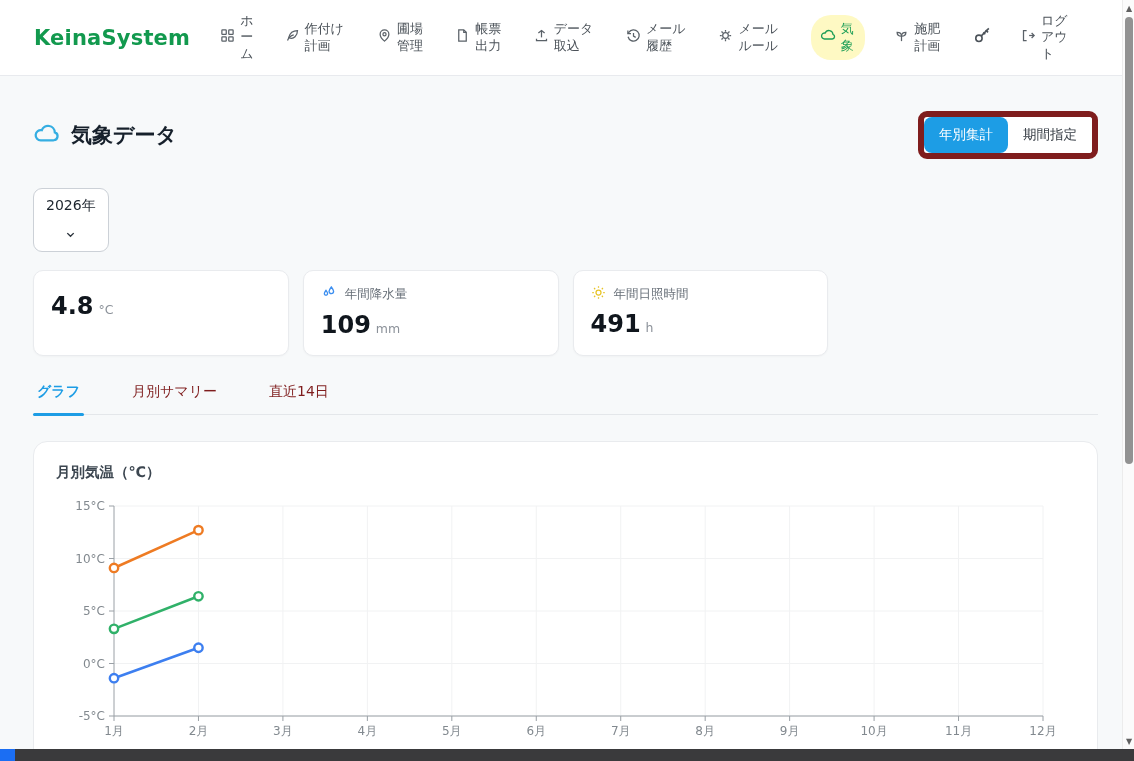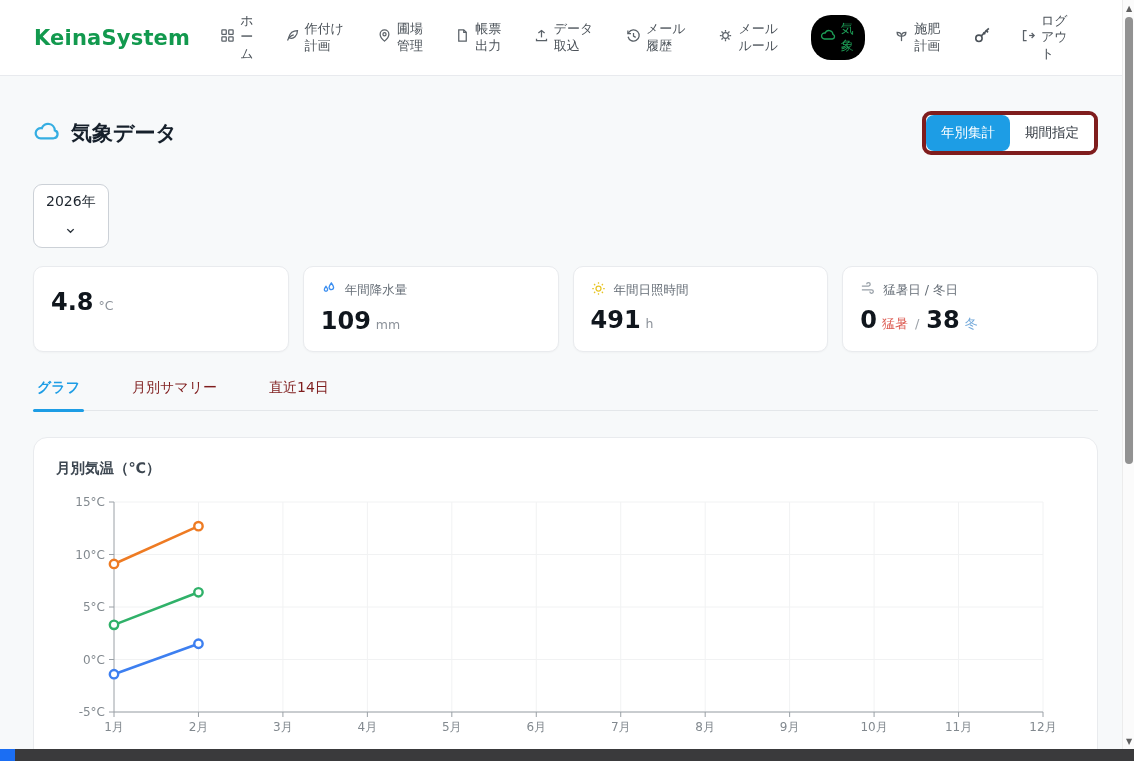--- a/index.html
+++ b/index.html
@@ -8,38 +8,38 @@
 
   
   .topnav { height:76px; background:#fff; border-bottom:1px solid #e8eaee;
             display:flex; align-items:center; padding:0 64px 0 34px; }
   .brand { color:#12994e; font-size:21px; font-weight:700; letter-spacing:.2px; margin-right:30px; }
   .nav-items { flex:1; display:flex; align-items:center; justify-content:space-between; }
   .nav-item { display:flex; align-items:center; gap:5px; color:#4b5259; font-size:13px;
               line-height:1.25; cursor:pointer; }
   .nav-item .lbl { word-break:break-all; }
   .w1 .lbl { width:15px; } .w2 .lbl { width:29px; } .w3 .lbl { width:43px; }
-  .nav-item.active { background:#000000; color:#1d9e57; padding:6px 9px; border-radius:20px; }
+  .nav-item.active { background:#fef9c3; color:#1d9e57; padding:6px 9px; border-radius:20px; }
   .nav-item svg { flex:none; }
 
   
   .scrollbar { position:absolute; top:0; right:0; bottom:12px; width:12px; background:#fbfbfb;
                border-left:1px solid #ececec; z-index:30; }
   .sb-arrow { position:absolute; left:0; width:12px; height:12px; display:flex;
               align-items:center; justify-content:center; color:#606060; font-size:8px; cursor:pointer; }
   .sb-up { top:2px; } .sb-down { bottom:2px; }
   .sb-thumb { position:absolute; left:2px; top:17px; width:8px; height:447px;
               background:#929292; border-radius:4px; cursor:pointer; }
 
   
   .content { padding:0 36px 0 33px; }
   .title-row { margin-top:35px; display:flex; align-items:center; }
   .title-wrap { display:flex; align-items:center; gap:11px; }
   .page-title { font-size:21px; font-weight:700; color:#16202b; }
-  .toggle-group { margin-left:auto; display:flex; background:#fff; border:4px solid #7f1d1d;
+  .toggle-group { margin-left:auto; display:flex; background:#fff; border:6px solid #7f1d1d;
                   border-radius:9px; overflow:hidden; }
   .toggle-btn { font-size:13.5px; padding:9px 15px; color:#343b43; background:#fff; border:none; cursor:pointer; }
   .toggle-btn.active { background:#1d9de5; color:#fff; border-radius:8px; }
 
   .filter-row { margin-top:29px; }
   .year-select { display:inline-flex; align-items:center; gap:12px; background:#fff;
                  border:1px solid #ccd1d7; border-radius:9px; padding:8px 12px;
                  font-size:14px; color:#1c242d; cursor:pointer;flex-direction:column; }
 
   .stat-cards { margin-top:18px; display:grid; grid-template-columns:repeat(4,1fr); gap:14px; }
@@ -233,36 +233,20 @@
               <path d="M12 2v2.5M12 19.5V22M2 12h2.5M19.5 12H22M4.9 4.9l1.8 1.8M17.3 17.3l1.8 1.8M19.1 4.9l-1.8 1.8M6.7 17.3l-1.8 1.8"></path>
             </svg></span>
         <span>年間日照時間</span>
       </div>
       <div class="card-value-row">
         <span class="card-value">491</span>
         <span class="card-unit">h</span>
       </div>
     </div>
 
-    <div class="card">
-      <div class="card-label">
-        <span><svg width="15" height="15" viewBox="0 0 24 24" fill="none" stroke="#98a0a8" stroke-width="2">
-              <path d="M3 8h10.5a2.8 2.8 0 1 0-2.8-2.8"></path>
-              <path d="M3 14h15.5a2.8 2.8 0 1 1-2.8 2.8"></path>
-            </svg></span>
-        <span>猛暑日 / 冬日</span>
-      </div>
-      <div class="card-value-row">
-        <span class="card-value">0</span>
-        <span class="sub-hot">猛暑</span>
-        <span class="sub-sep">/</span>
-        <span class="card-value">38</span>
-        <span class="sub-cold">冬</span>
-      </div>
-    </div>
 
   </section>
 
   <div class="tabs">
     <div class="tab active">グラフ</div>
     <div class="tab">月別サマリー</div>
     <div class="tab">直近14日</div>
   </div>
 
   <section class="chart-card">

